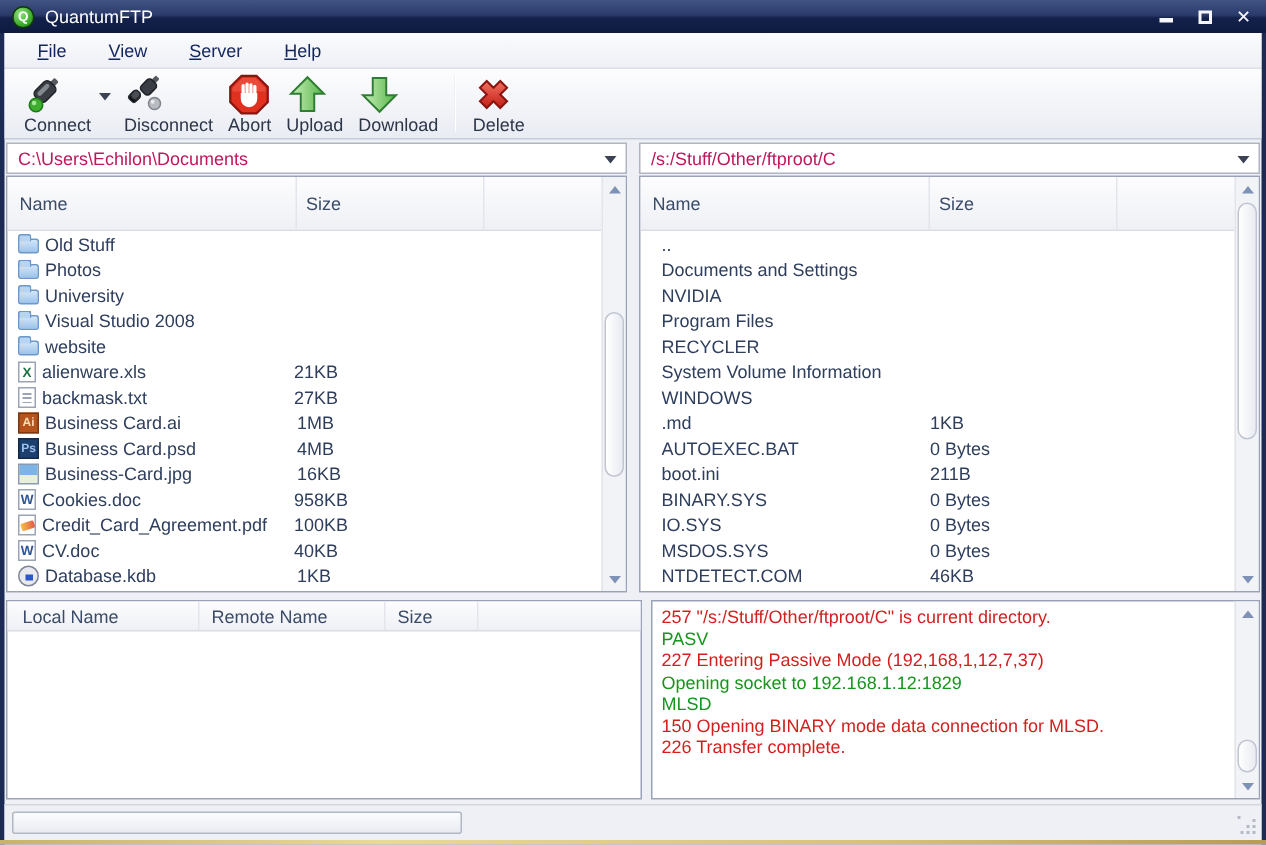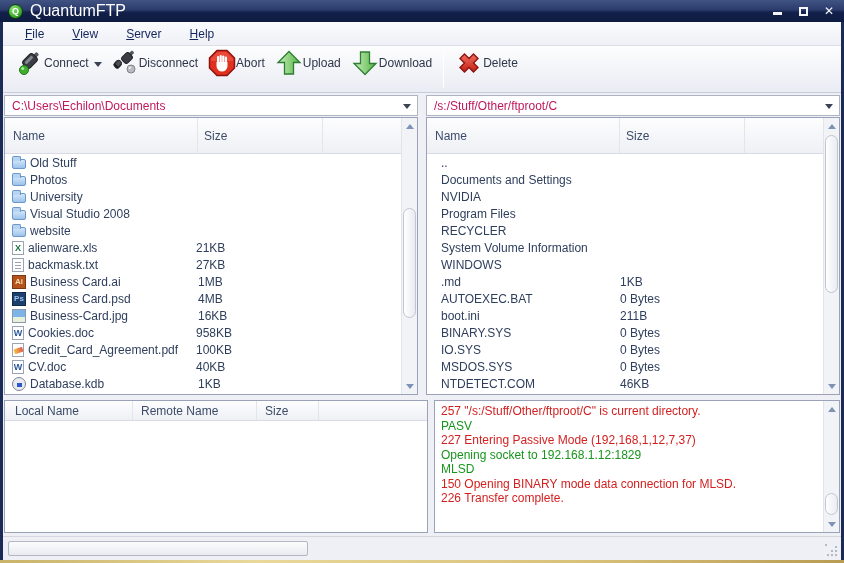--- a/index.html
+++ b/index.html
@@ -10,39 +10,39 @@
                    background:linear-gradient(90deg,#c9b36a,#e8d89a 30%,#d8c078 70%,#b89c54); }
 
   
   .titlebar { position:absolute; top:0; left:-3px; right:-3px; height:22px;
               background:linear-gradient(180deg,#415382 0%,#2b3c6c 45%,#13214b 55%,#0e1a40 100%);
               display:flex; align-items:center; padding:0 8px; }
   .logo { width:15px; height:15px; border-radius:50%;
           background:radial-gradient(circle at 35% 30%,#8fe07a,#3fae2e 60%,#1d7a18);
           border:1px solid #0f3a0c; color:#fff; font-size:9px; font-weight:bold;
           display:flex; align-items:center; justify-content:center; margin-right:7px; }
-  .title { color:#ffffff; font-size:16px; }
+  .title { color:#ffffff; font-size:12px; }
   .tb-controls { margin-left:auto; display:flex; gap:12px; align-items:center; }
   .tc { width:14px; height:12px; display:flex; align-items:center; justify-content:center; cursor:default; }
   .tc-min i { display:block; width:9px; height:3px; background:#f4f6fb; margin-top:5px; }
   .tc-max i { display:block; width:9px; height:9px; border:2px solid #f4f6fb; }
   .tc-close { color:#f4f6fb; font-size:12px; font-weight:bold; }
 
   
   .menubar { position:absolute; top:22px; left:0; right:0; height:24px;
              background:linear-gradient(180deg,#fafbfd,#eef0f6); border-bottom:1px solid #dddfe8;
              display:flex; align-items:center; padding:0 12px; }
   .menu-item { font-size:12px; color:#13265c; padding:3px 10px; margin-right:8px; }
   .menu-item u { text-decoration:underline; }
 
   
   .toolbar { position:absolute; top:46px; left:0; right:0; height:47px;
              background:linear-gradient(180deg,#fdfdfe,#e9ecf3); border-bottom:1px solid #c6cbd8;
              display:flex; align-items:flex-start; padding:2px 8px 0 8px; }
-  .tbtn { display:flex; align-items:center; padding:1px 5px; }
+  .tbtn { display:flex; flex-direction:column; padding:1px 5px; }
   .tbtn .ticon { width:28px; height:28px; }
   .tbtn .tlabel { font-size:12px; color:#2d3648; margin-top:-1px; }
   .drop-arrow { width:0; height:0; border-left:4px solid transparent; border-right:4px solid transparent;
                 border-top:5px solid #3a4254; margin:14px 4px 0 0; }
   .tsep { width:1px; height:38px; background:#c2c7d4; border-right:1px solid #ffffff; margin:2px 6px 0 6px; }
 
   
   .paths { position:absolute; top:93px; left:0; right:0; height:24px; display:flex; gap:8px; padding:2px 1px 0 1px; }
   .combo { height:21px; background:#fff; border:1px solid #aeb4c2; display:flex; align-items:center;
            padding:0 20px 0 7px; font-size:12px; color:#be185d; position:relative; }

